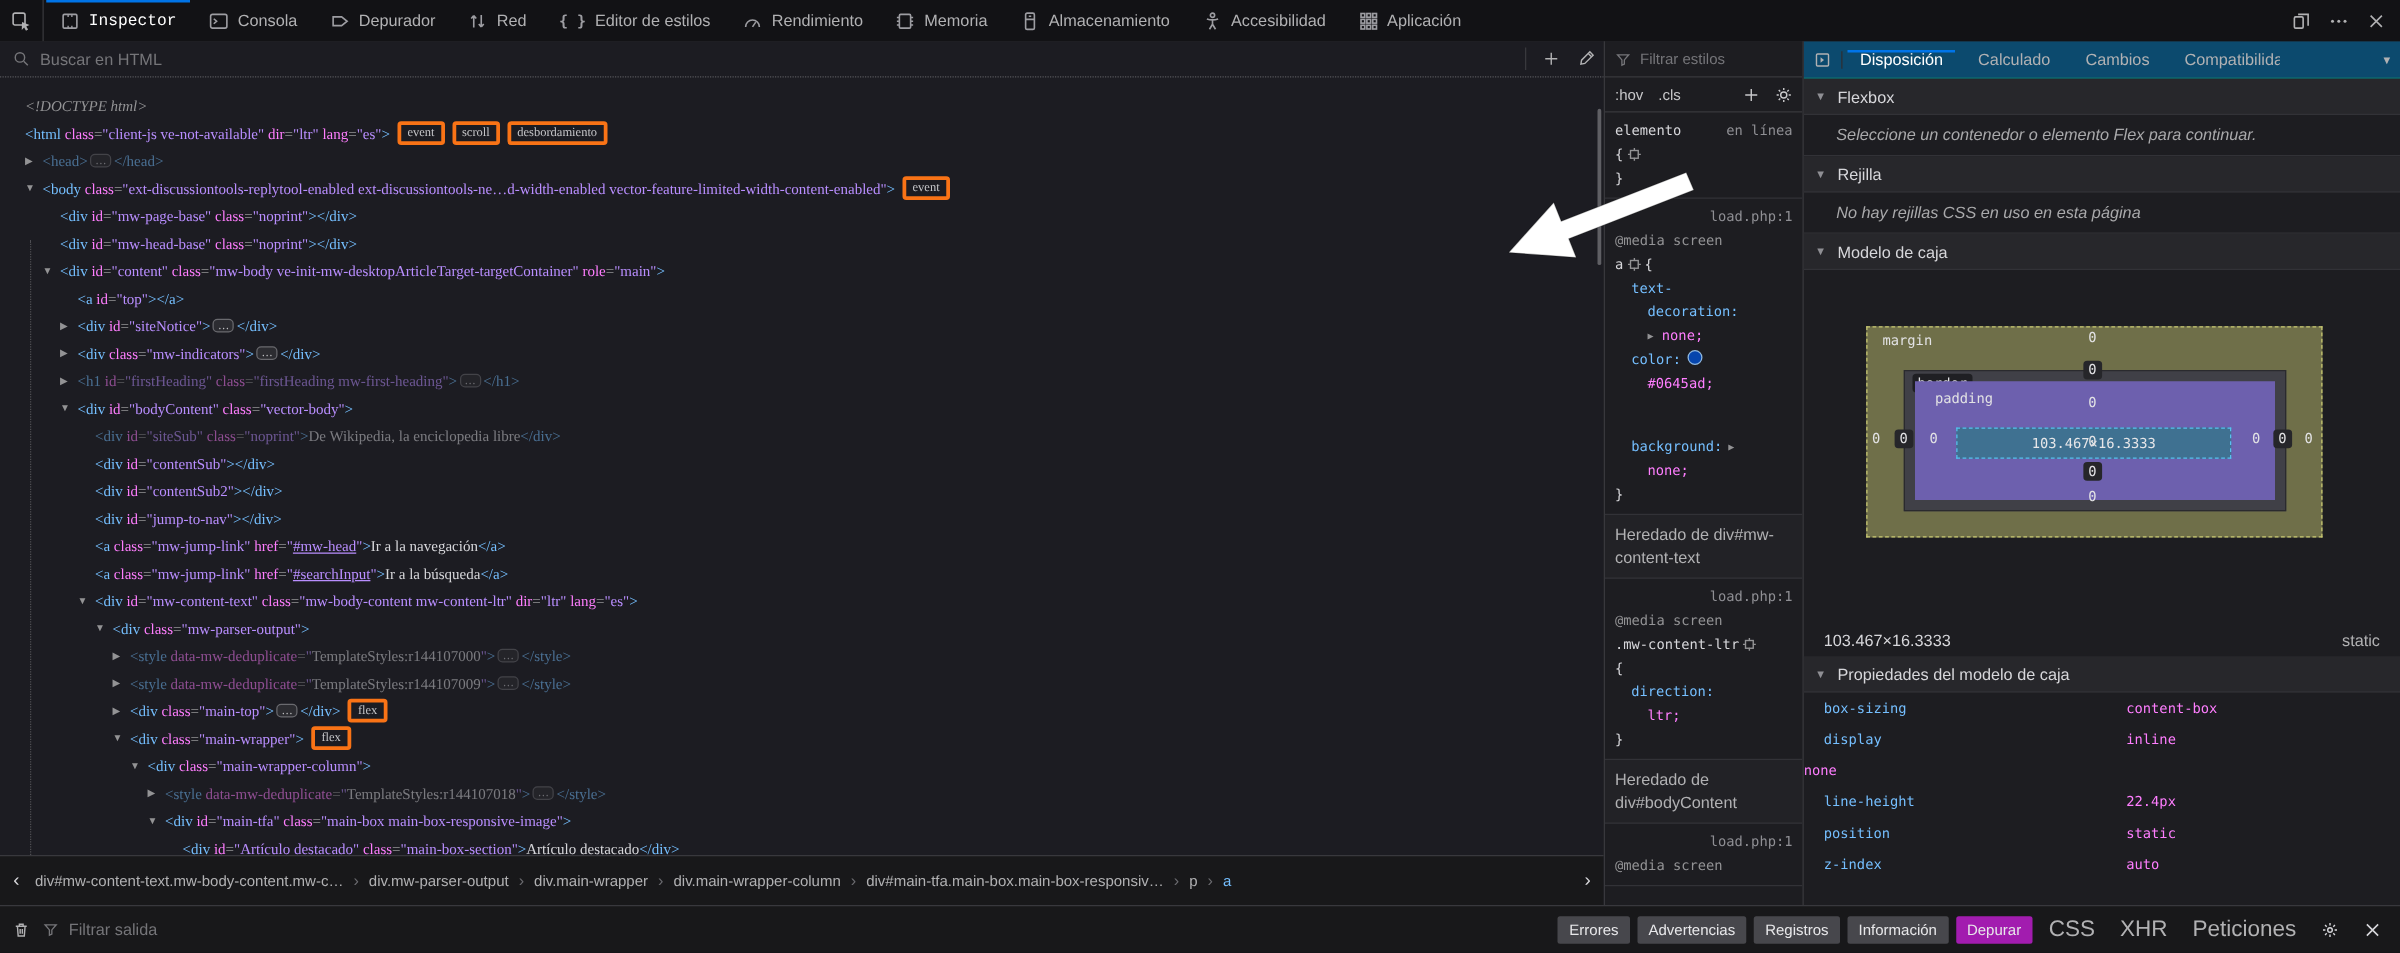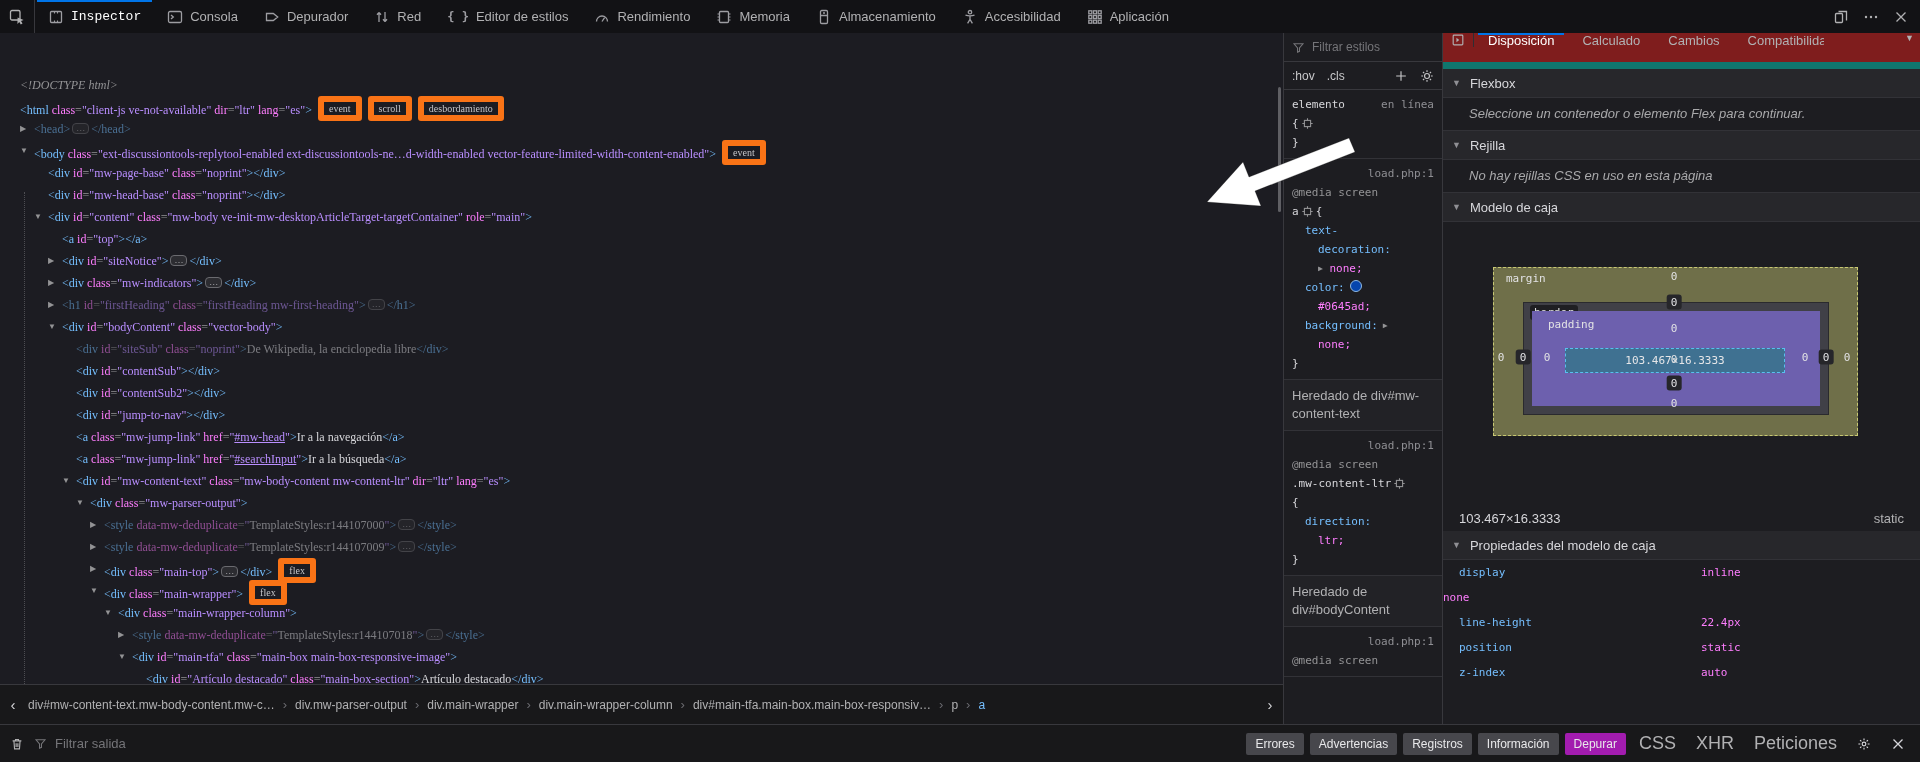--- a/index.html
+++ b/index.html
@@ -26,21 +26,21 @@
   .mt-btn{width:28px;height:24px;display:flex;align-items:center;justify-content:center;color:#b1b1b3;}
   #markup-tree{position:absolute;left:0;top:29px;width:100%;height:622px;overflow:hidden;
                font-family:Liberation Serif, serif;font-size:12px;padding-top:12px;box-sizing:border-box;}
   #indent-guide{position:absolute;left:24px;top:130px;height:520px;width:0;border-left:1px dotted #4d4d52;}
   .mline{height:22px;line-height:22px;white-space:nowrap;position:relative;}
   .mline.dim > .code{opacity:.5;}
   .twisty{position:absolute;margin-left:-14px;color:#939395;font-size:8px;width:12px;display:inline-block;}
   .s-tag{color:#75bfff;} .s-att{color:#ff7eff;} .s-eq{color:#939395;}
   .s-val{color:#b98eff;} .s-lnk{color:#b98eff;text-decoration:underline;}
   .s-txt{color:#d7d7db;} .s-doc{color:#939395;font-style:italic;} .s-wval{color:#d7d7db;}
-  .s-bdg{display:inline-block;border:6px solid #f97316;border-radius:3px;color:#c5c5c8;
+  .s-bdg{display:inline-block;border:3px solid #f97316;border-radius:3px;color:#c5c5c8;
          font-size:10px;line-height:13px;padding:0 5px;margin-left:6px;vertical-align:2px;}
   .s-dots{display:inline-block;border:1px solid #6a6a6f;border-radius:4px;background:#2c2c31;color:#c5c5c8;
           font-size:9px;line-height:9px;padding:0 3px;margin:0 2px;vertical-align:2px;}
   #markup-scrollbar{position:absolute;right:2px;top:54px;width:3px;height:125px;background:#5f5f64;border-radius:2px;}
   
   #breadcrumb{position:absolute;left:0;bottom:0;width:100%;height:40px;background:#18181a;
               border-top:1px solid #38383d;display:flex;align-items:center;font-size:12px;box-sizing:border-box;}
   .bc-nav{width:26px;text-align:center;color:#d7d7db;font-size:15px;flex:none;}
   #crumbs{display:flex;align-items:center;overflow:hidden;flex:1;white-space:nowrap;}
   .crumb{color:#b1b1b3;padding:3px 2px;}
@@ -61,21 +61,21 @@
   .r-sel{color:#d7d7db;} .r-media{color:#939395;} .r-prop{color:#75bfff;}
   .r-val{color:#ff7eff;} .r-tw{color:#939395;font-size:8px;vertical-align:1px;}
   .rinherited{padding:7px 8px;color:#b1b1b3;font-family:"Liberation Sans",sans-serif;font-size:13px;
               line-height:18px;border-bottom:1px solid #323237;background:#222226;}
   .swatch{display:inline-block;width:10px;height:10px;border-radius:50%;margin-left:5px;
           vertical-align:-1px;border:1px solid #8fb8e0;}
   .rtarget{display:inline-block;margin:0 3px;color:#939395;vertical-align:-2px;}
   
   #layout-panel{position:absolute;left:1442px;top:33px;width:478px;height:691px;background:#1d1d21;
                 border-left:1px solid #38383d;box-sizing:border-box;overflow:hidden;}
-  #side-tabs{height:29px;background:#7f1d1d;border-bottom:7px solid #0f766e;display:flex;align-items:flex-start;}
+  #side-tabs{height:29px;background:#0c4a6e;border-bottom:1px solid #0f766e;display:flex;align-items:center;}
   .st-toggle{width:30px;display:flex;align-items:center;justify-content:center;color:#b1b1b3;border-right:1px solid #2e2e33;}
   .st-tab{display:flex;align-items:center;padding:0 14px;font-size:13px;color:#b1b1b3;position:relative;}
   .st-tab.active{color:#fff;}
   .st-tab.active::before{content:"";position:absolute;left:4px;right:4px;top:0;height:2px;background:#0074e8;}
   .st-tab.clip{max-width:76px;overflow:hidden;padding-right:0;}
   .st-caret{margin-left:auto;display:flex;align-items:center;color:#b1b1b3;font-size:9px;padding:0 6px;}
   .sec-head{height:28px;display:flex;align-items:center;gap:9px;padding-left:9px;background:#27272b;
             border-bottom:1px solid #323237;font-size:13px;color:#d7d7db;}
   .sec-head .chev{color:#8f8f94;font-size:9px;}
   .sec-msg{padding:8px 8px 9px 26px;font-style:italic;color:#a9a9ab;font-size:13px;border-bottom:1px solid #323237;}
@@ -243,20 +243,46 @@
           <span class="ticon">
             <svg class="ic" width="16" height="16" viewBox="0 0 16 16" fill="none" stroke="currentColor" stroke-width="1.3">
               <path d="M3.5 3.5l9 9M12.5 3.5l-9 9"></path>
             </svg>
           </span>
         </div>
     </div>
   </header>
 
   <section id="markup-panel">
+    <div id="markup-toolbar">
+      <div id="markup-search">
+        <span class="ticon">
+            <svg class="ic" width="14" height="14" viewBox="0 0 16 16" fill="none" stroke="currentColor" stroke-width="1.3">
+              <circle cx="6.8" cy="6.8" r="4.3"></circle>
+              <path d="M10.2 10.2L14 14"></path>
+            </svg>
+          </span>
+        <span>Buscar en HTML</span>
+      </div>
+      <div class="mt-sep"></div>
+      <div class="mt-btn">
+          <span class="ticon">
+            <svg class="ic" width="14" height="14" viewBox="0 0 16 16" fill="none" stroke="currentColor" stroke-width="1.3">
+              <path d="M8 2.5v11M2.5 8h11"></path>
+            </svg>
+          </span>
+        </div>
+      <div class="mt-btn">
+          <span class="ticon">
+            <svg class="ic" width="14" height="14" viewBox="0 0 16 16" fill="none" stroke="currentColor" stroke-width="1.3">
+              <path d="M9.8 3.2l3 3M11.3 1.7l3 3-7.6 7.6-3.6.6.6-3.6z"></path>
+            </svg>
+          </span>
+        </div>
+    </div>
     <div id="markup-tree">
       <div id="indent-guide"></div>
     <div class="mline" style="padding-left: 20px;"><span class="code"><span class="s-doc">&lt;!DOCTYPE html&gt;</span></span></div>
         <div class="mline" style="padding-left: 20px;"><span class="code"><span class="s-tag">&lt;html</span><span class="s-att"> class</span><span class="s-eq">=</span><span class="s-val">"client-js ve-not-available"</span><span class="s-att"> dir</span><span class="s-eq">=</span><span class="s-val">"ltr"</span><span class="s-att"> lang</span><span class="s-eq">=</span><span class="s-val">"es"</span><span class="s-tag">&gt;</span><span class="s-bdg">event</span><span class="s-bdg">scroll</span><span class="s-bdg">desbordamiento</span></span></div>
         <div class="mline dim" style="padding-left: 34px;"><span class="twisty">▶</span><span class="code"><span class="s-tag">&lt;head&gt;</span><span class="s-dots">…</span><span class="s-tag">&lt;/head&gt;</span></span></div>
         <div class="mline" style="padding-left: 34px;"><span class="twisty">▼</span><span class="code"><span class="s-tag">&lt;body</span><span class="s-att"> class</span><span class="s-eq">=</span><span class="s-val">"ext-discussiontools-replytool-enabled ext-discussiontools-ne…d-width-enabled vector-feature-limited-width-content-enabled"</span><span class="s-tag">&gt;</span><span class="s-bdg">event</span></span></div>
         <div class="mline" style="padding-left: 48px;"><span class="code"><span class="s-tag">&lt;div</span><span class="s-att"> id</span><span class="s-eq">=</span><span class="s-val">"mw-page-base"</span><span class="s-att"> class</span><span class="s-eq">=</span><span class="s-val">"noprint"</span><span class="s-tag">&gt;&lt;/div&gt;</span></span></div>
         <div class="mline" style="padding-left: 48px;"><span class="code"><span class="s-tag">&lt;div</span><span class="s-att"> id</span><span class="s-eq">=</span><span class="s-val">"mw-head-base"</span><span class="s-att"> class</span><span class="s-eq">=</span><span class="s-val">"noprint"</span><span class="s-tag">&gt;&lt;/div&gt;</span></span></div>
         <div class="mline" style="padding-left: 48px;"><span class="twisty">▼</span><span class="code"><span class="s-tag">&lt;div</span><span class="s-att"> id</span><span class="s-eq">=</span><span class="s-val">"content"</span><span class="s-att"> class</span><span class="s-eq">=</span><span class="s-val">"mw-body ve-init-mw-desktopArticleTarget-targetContainer"</span><span class="s-att"> role</span><span class="s-eq">=</span><span class="s-val">"main"</span><span class="s-tag">&gt;</span></span></div>
         <div class="mline" style="padding-left: 62px;"><span class="code"><span class="s-tag">&lt;a</span><span class="s-att"> id</span><span class="s-eq">=</span><span class="s-val">"top"</span><span class="s-tag">&gt;&lt;/a&gt;</span></span></div>
@@ -344,21 +370,21 @@
           <div class="rline"><span class="r-media">@media screen</span></div>
           <div class="rline"><span class="r-sel">a</span><span class="rtarget"><svg class="ic" width="11" height="11" viewBox="0 0 16 16" fill="none" stroke="currentColor" stroke-width="1.6">
                 <rect x="3.5" y="3.5" width="9" height="9"></rect>
                 <path d="M8 0.5v3.5M8 12v3.5M0.5 8H4M12 8h3.5"></path>
               </svg></span><span class="r-sel">{</span></div>
           <div class="rline" style="padding-left: 13px;"><span class="r-prop">text-</span></div>
           <div class="rline" style="padding-left: 26px;"><span class="r-prop">decoration:</span></div>
           <div class="rline" style="padding-left: 26px;"><span class="r-tw">▶</span><span class="r-val"> none;</span></div>
           <div class="rline" style="padding-left: 13px;"><span class="r-prop">color:</span><span class="swatch" style="background: rgb(6, 69, 173);"></span></div>
           <div class="rline" style="padding-left: 26px;"><span class="r-val">#0645ad;</span></div>
-          <div class="rline" style="padding-left: 13px;"><span class="r-prop">background:</span><span class="r-tw"> ▶</span></div>
+          <div class="rline" style="padding-left: 13px; margin-top: 32px;"><span class="r-prop">background:</span><span class="r-tw"> ▶</span></div>
           <div class="rline" style="padding-left: 26px;"><span class="r-val">none;</span></div>
           <div class="rline"><span class="r-sel">}</span></div>
         </div>
         <div class="rinherited">Heredado de div#mw-content-text</div>
         <div class="rblock">
           <div class="rline">
             <span class="r-right">load.php:1</span>
           </div>
           <div class="rline"><span class="r-media">@media screen</span></div>
           <div class="rline"><span class="r-sel">.mw-content-ltr</span><span class="rtarget"><svg class="ic" width="11" height="11" viewBox="0 0 16 16" fill="none" stroke="currentColor" stroke-width="1.6">
@@ -449,20 +475,24 @@
       <span class="sz">103.467×16.3333</span>
       <span class="pos">static</span>
     </div>
 
     <div class="sec-head">
       <span class="chev">▼</span>
       <span>Propiedades del modelo de caja</span>
     </div>
     <div id="props-table">
         <div class="prow">
+          <span class="pname">box-sizing</span>
+          <span class="pval">content-box</span>
+        </div>
+        <div class="prow">
           <span class="pname">display</span>
           <span class="pval">inline</span>
         </div>
         <div class="prow">
           <span class="pval">none</span>
         </div>
         <div class="prow">
           <span class="pname">line-height</span>
           <span class="pval">22.4px</span>
         </div>

